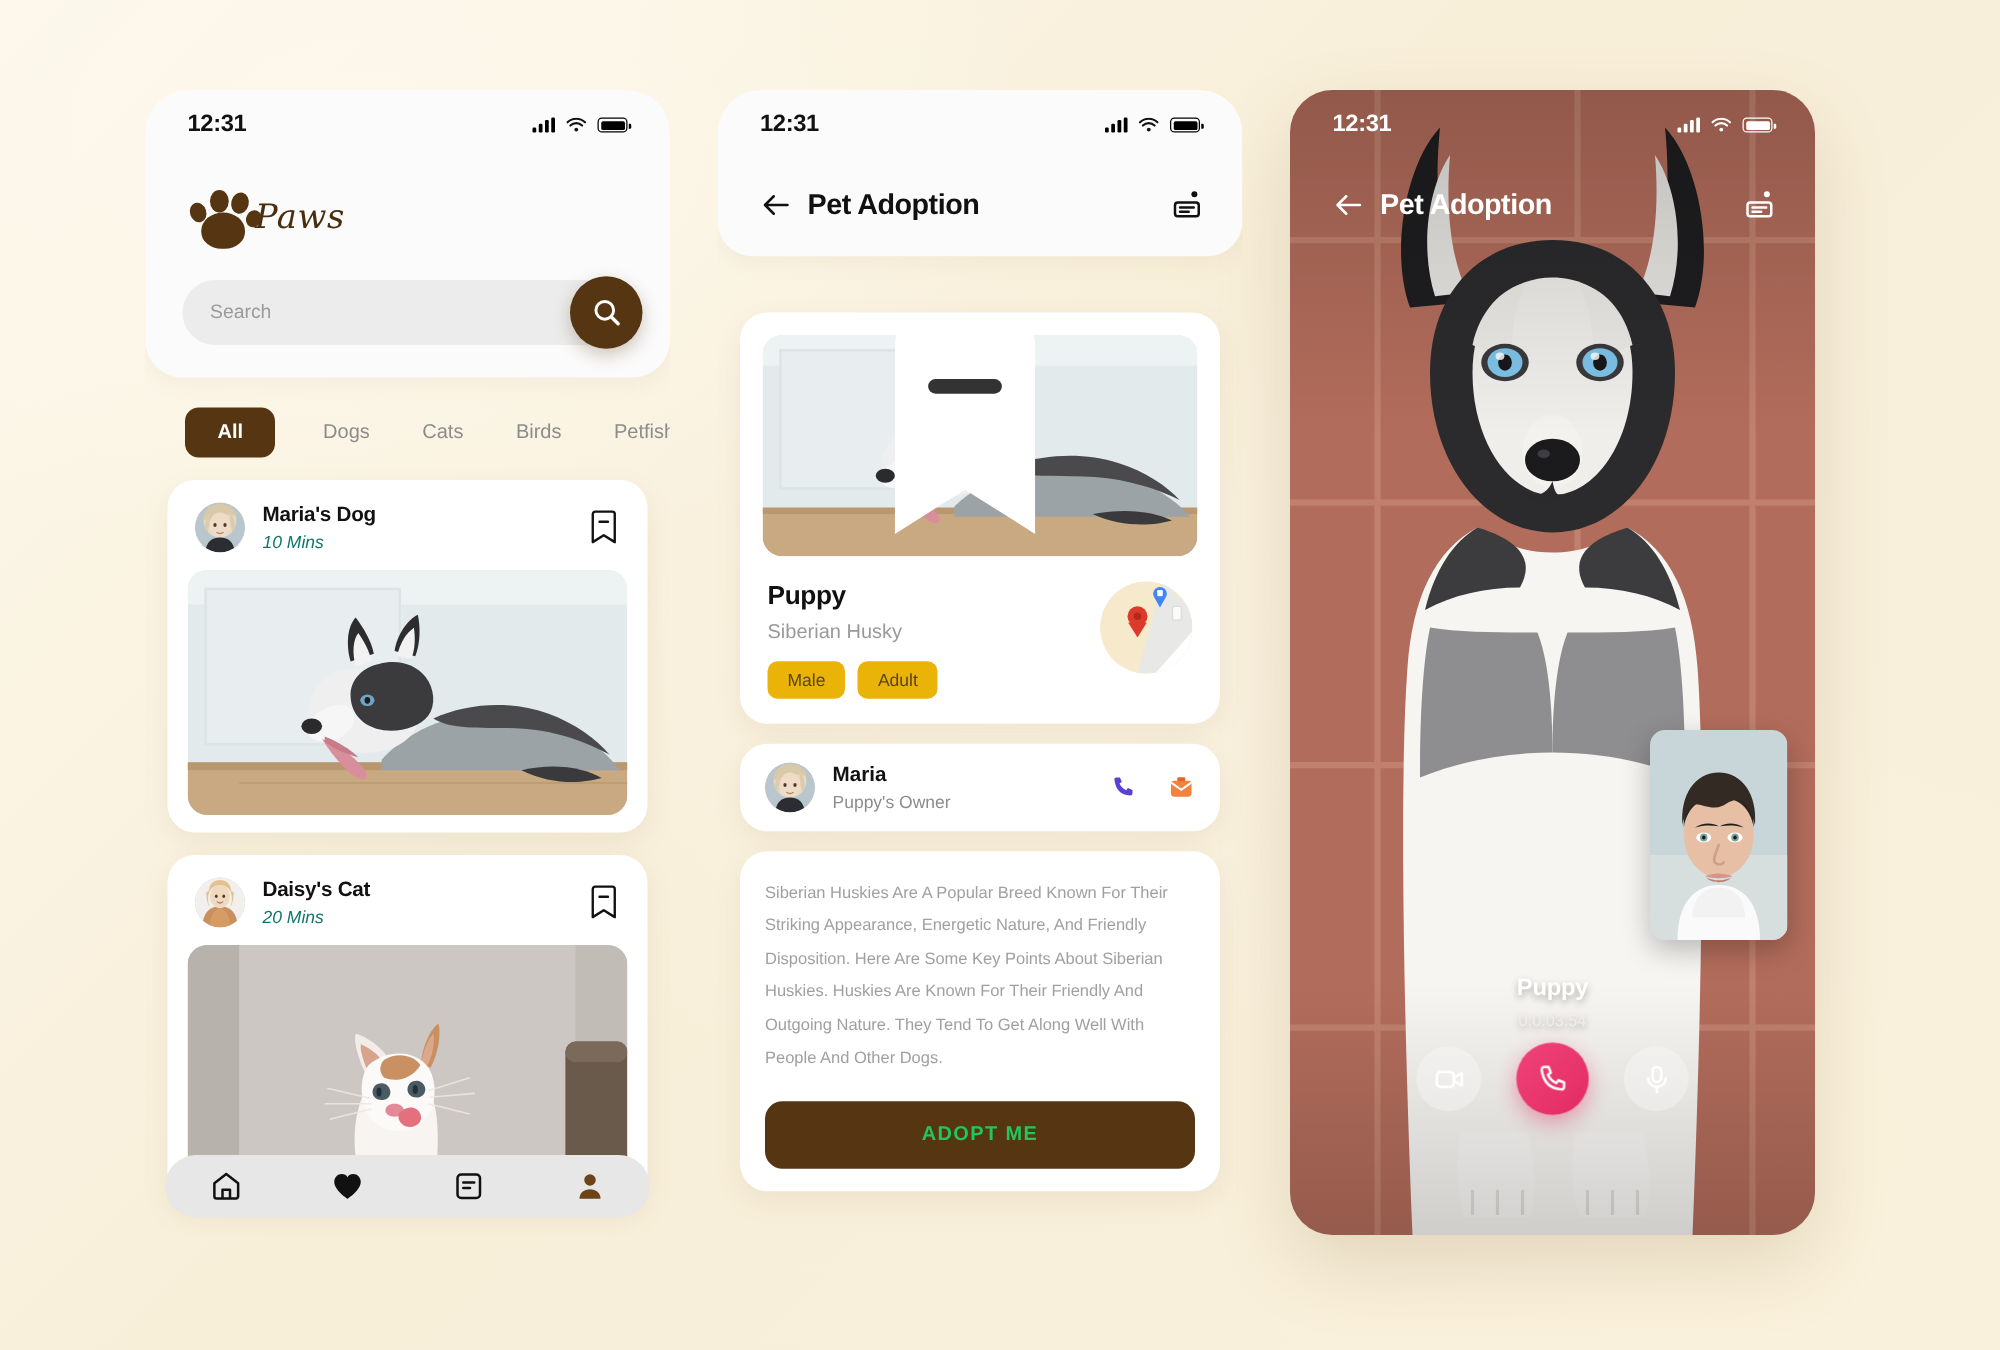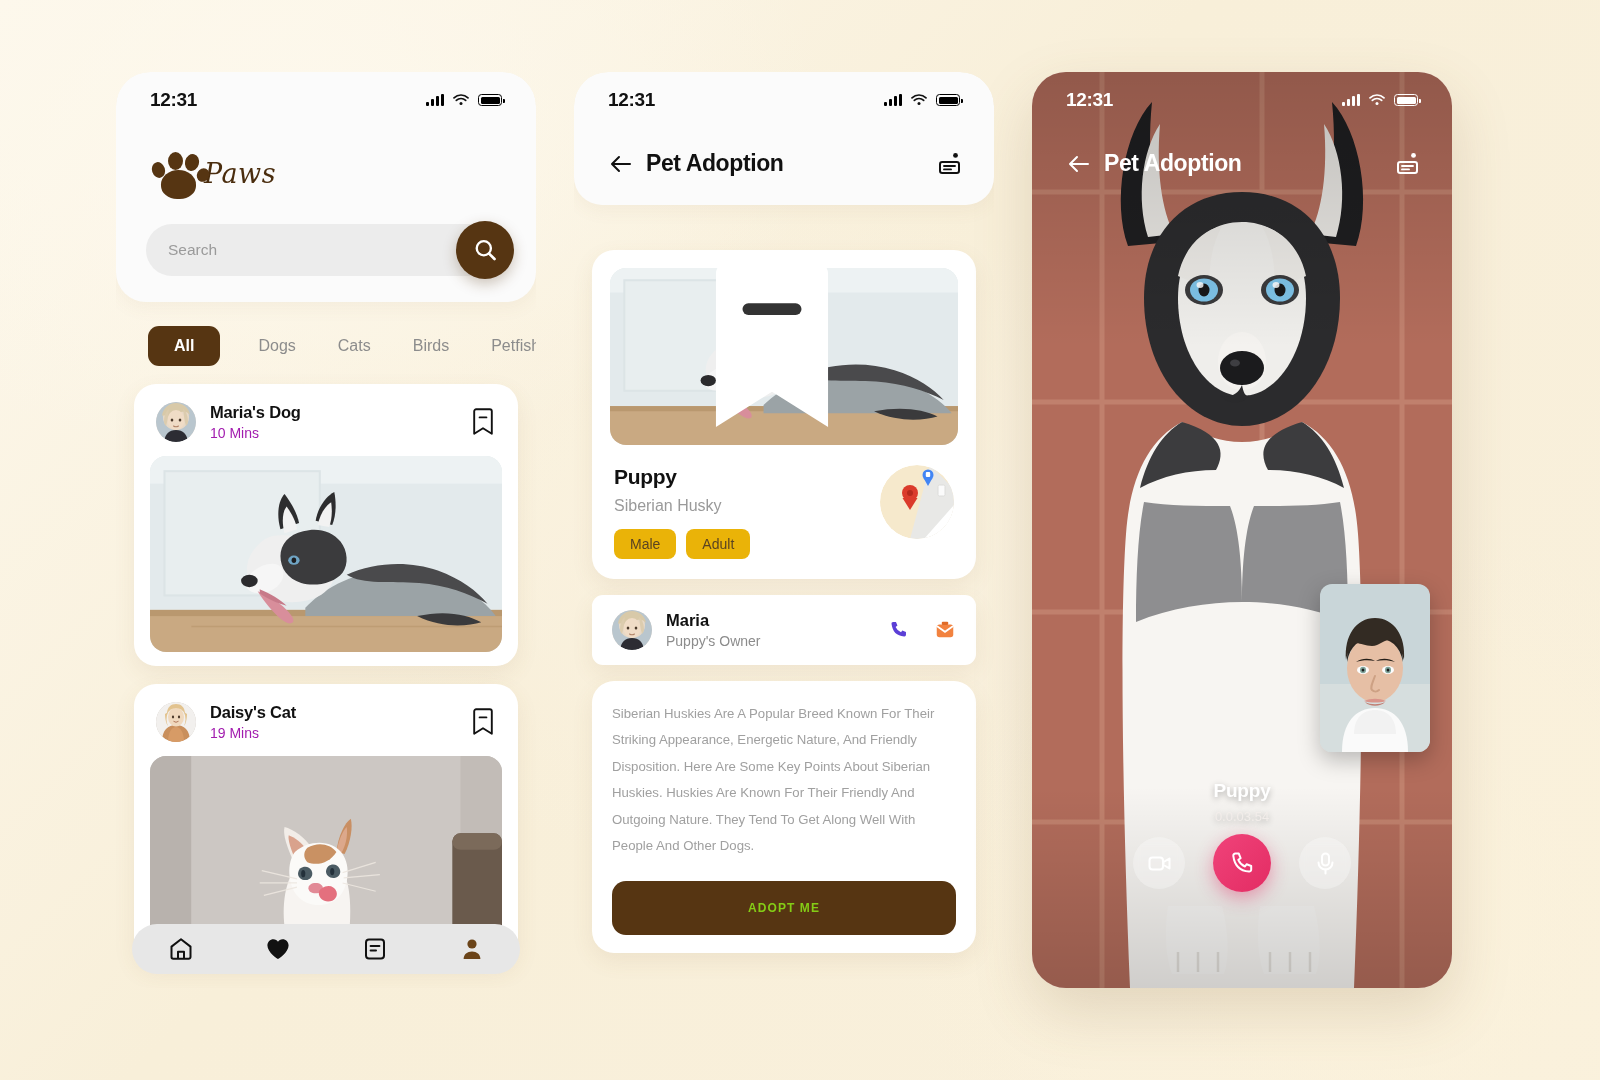--- a/index.html
+++ b/index.html
@@ -99,21 +99,21 @@
   .pcard {
     background:#FFFFFF; border-radius: 22px; padding: 16px 16px 14px 16px;
     margin-bottom: 18px; box-shadow: 0 8px 22px rgba(130,100,60,.09);
   }
   .pcard-head { display:flex; align-items:center; padding: 2px 8px 0 6px; justify-content: flex-end; }
   .avatar { width:40px; height:40px; border-radius:50%; overflow:hidden;
             flex:none; background:#D9D3CC; }
   .avatar svg { display:block; width:100%; height:100%; }
   .pcard-meta { margin-left: 14px; flex:1; }
   .pcard-title { font-size:16.5px; font-weight:700; color:#111; letter-spacing:-.2px; }
-  .pcard-time { font-size:14px; color:#a21caf; margin-top:3px; }
+  .pcard-time { font-size:14px; color:#0f766e; margin-top:3px;font-style:italic; }
   .bm { width:22px; height:28px; flex:none; }
   .pcard-img { margin-top: 14px; height: 196px; border-radius: 16px; overflow:hidden; }
   .pcard-img svg { display:block; width:100%; height:100%; }
 
   .bottomnav {
     position:absolute; left: 16px; right: 16px; bottom: 14px; height: 50px;
     background:#E7E7E7; border-radius: 25px;
     display:flex; align-items:center; justify-content:space-around;
     z-index: 6;
   }
@@ -142,39 +142,39 @@
   .pet-row { display:flex; align-items:flex-start; margin-top: 20px; padding: 0 4px; }
   .pet-info { flex:1; }
   .pet-name { font-size:21px; font-weight:700; color:#111; letter-spacing:-.3px; }
   .pet-breed { font-size:16px; color:#9A9A9A; margin-top:8px; }
   .chips { display:flex; gap:10px; margin-top:14px; }
   .chip { background:#eab308; color:#5A4322; font-size:14px;
           padding: 7px 16px; border-radius: 8px; }
   .mapthumb { width:74px; height:74px; border-radius:50%; overflow:hidden; flex:none; }
   .mapthumb svg { display:block; width:100%; height:100%; }
 
-  .ownercard { background:#fff; border-radius:11px; margin-top:16px;
+  .ownercard { background:#fff; border-radius:22px; margin-top:16px;
                padding: 15px 20px; display:flex; align-items:center;
                box-shadow: 0 8px 22px rgba(130,100,60,.09); }
   .owner-meta { margin-left:14px; flex:1; }
   .owner-name { font-size:16.5px; font-weight:700; color:#111; }
   .owner-role { font-size:14px; color:#8C8C8C; margin-top:3px; }
   .owner-acts { display:flex; gap:24px; align-items:center; }
   .owner-acts svg { width:22px; height:22px; }
 
   .desccard { background:#fff; border-radius:22px; margin-top:16px;
               padding: 20px 20px 18px 20px;
               box-shadow: 0 8px 22px rgba(130,100,60,.09); }
   .desc { font-size:13.2px; line-height:2.0; color:#A0A0A0; }
   .desc b { color:#1A1A1A; font-weight:700; }
   .desc .p2 { margin-top:18px; }
   .adopt {
     margin-top: 22px; width:100%; height:54px; border:none; cursor:pointer;
-    background:#563512; color:#84cc16; border-radius:14px;
-    font-size:12px; font-weight:700; letter-spacing:1.1px;
+    background:#563512; color:#22c55e; border-radius:14px;
+    font-size:16px; font-weight:700; letter-spacing:1.1px;
     font-family:"Liberation Sans",sans-serif;
   }
 
   
   #phone3 .bgimg { position:absolute; inset:0; }
   #phone3 .bgimg svg { display:block; width:100%; height:100%; }
   .p3-bar { position:absolute; left:0; right:0; top:56px;
             display:flex; align-items:center; padding: 22px 32px 0 34px; z-index:4; }
   .p3-bar .p2-title { color:#fff; }
   .pip { position:absolute; right: 22px; top: 512px; width:110px; height:168px;
@@ -339,21 +339,21 @@
               <path d="M12 10c-2 5-2 10 0 14-2-2-3-8-3-12z" fill="#E2C38F"></path>
               <path d="M28 10c2 5 2 10 0 14 2-2 3-8 3-12z" fill="#E2C38F"></path>
               <ellipse cx="17" cy="15" rx="1.1" ry="1.4" fill="#4B3A2B"></ellipse>
               <ellipse cx="23" cy="15" rx="1.1" ry="1.4" fill="#4B3A2B"></ellipse>
               <path d="M17.8 19.5q2.2 1.8 4.4 0" stroke="#B0775A" stroke-width="1" fill="none" stroke-linecap="round"></path>
             </g>
               </svg>
         </div>
         <div class="pcard-meta">
           <div class="pcard-title">Daisy's Cat</div>
-          <div class="pcard-time">19 Mins</div>
+          <div class="pcard-time">20 Mins</div>
         </div>
         <svg class="bm" viewBox="0 0 22 28" fill="none">
           <path d="M2.2 3.3A2 2 0 014.2 1.3h13.6a2 2 0 012 2v22.4L11 20.2 2.2 25.7z" stroke="#111" stroke-width="1.9" stroke-linejoin="round"></path>
           <path d="M7.6 9.4h6.8" stroke="#111" stroke-width="1.9" stroke-linecap="round"></path>
         </svg>
       </div>
       <div class="pcard-img">
         <svg viewBox="0 0 340 196" preserveAspectRatio="xMidYMid slice">
           <rect width="340" height="196" fill="#C7C2BE"></rect>
           <rect x="0" y="0" width="40" height="196" fill="#B8B2AD"></rect>

